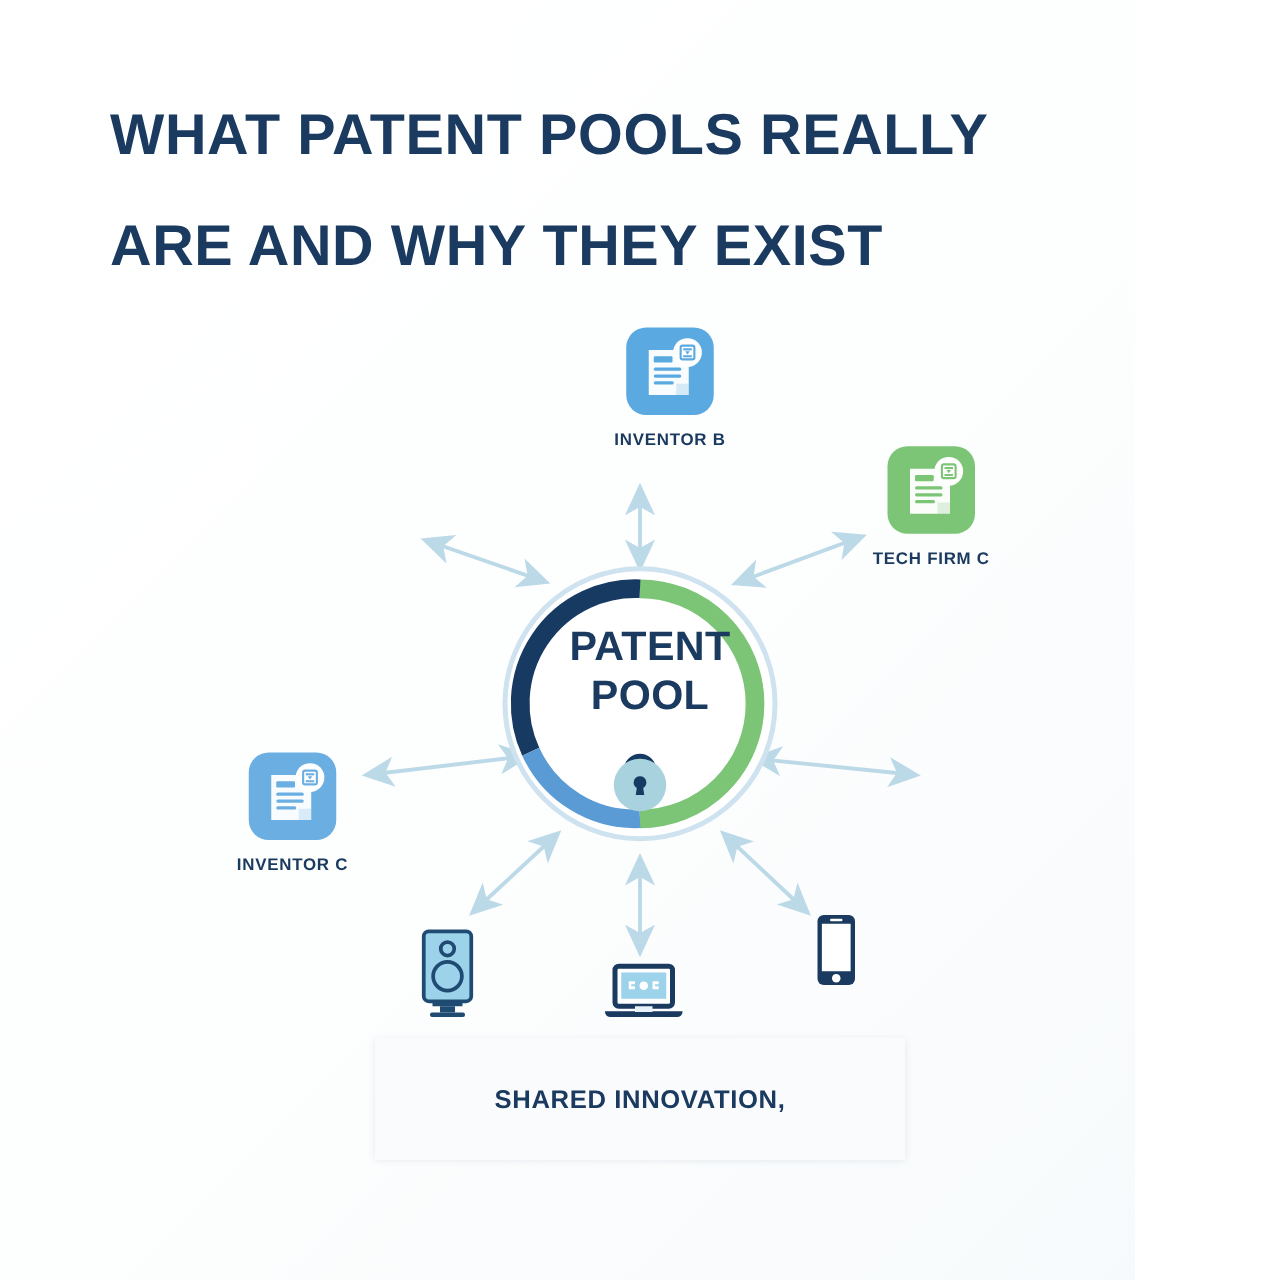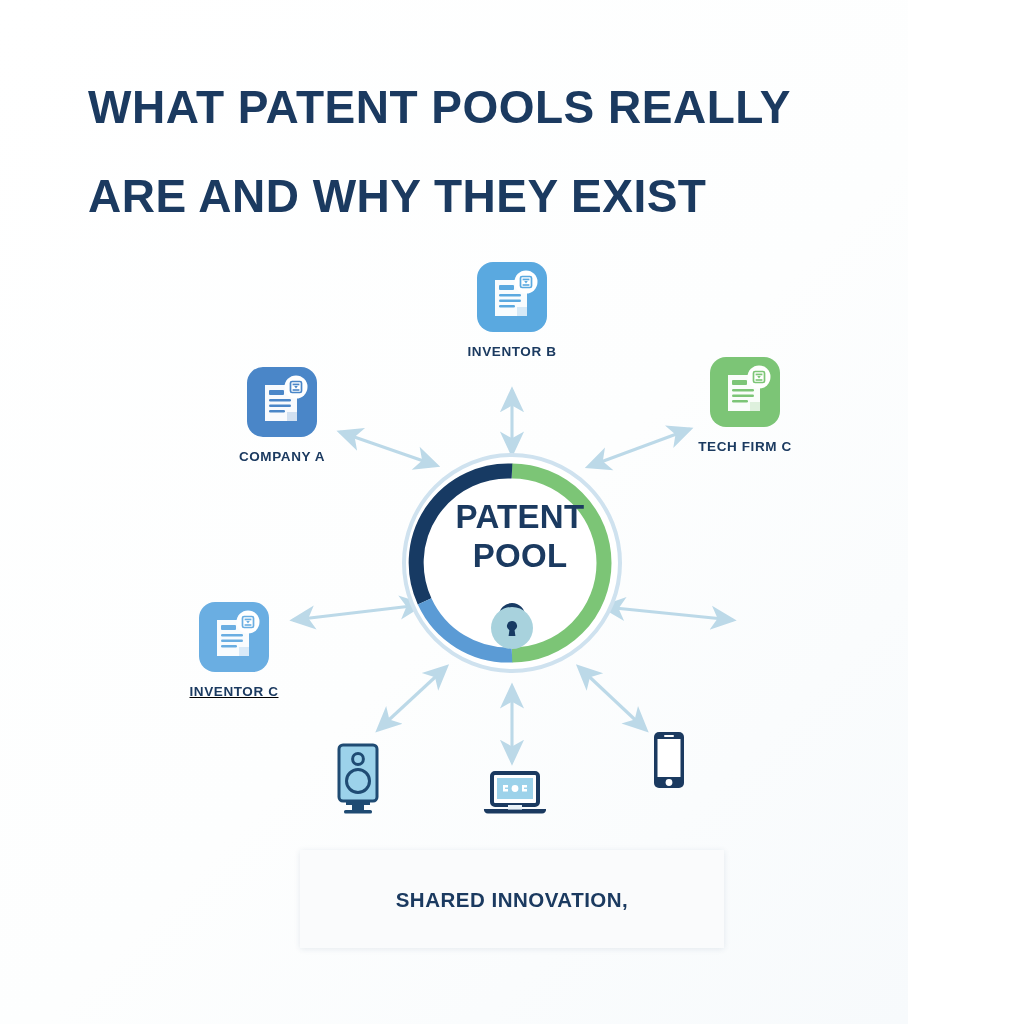--- a/index.html
+++ b/index.html
@@ -73,21 +73,21 @@
     font-size:33px;
     line-height:39px;
     letter-spacing:0.3px;
     text-transform:uppercase;
     pointer-events:none;
   }
 
   
   .banner{
     position:absolute;
-    left:300px; top:850px;
+    left:300px; top:830px;
     width:424px; height:98px;
     background:#fafbfc;
     box-shadow:0 1px 6px rgba(27,58,96,0.10);
     display:flex;align-items:center;justify-content:center;
     text-align:right;
   }
   .banner .btxt{
     color:#1b3a60;
     font-weight:bold;
     font-size:20.5px;
@@ -155,78 +155,60 @@
       <circle cx="0" cy="6" r="21" fill="#a8d2dd"></circle>
       <path d="M 0 -1 A 5 5 0 0 1 2.6 8.3 L 3.4 14 L -3.4 14 L -2.6 8.3 A 5 5 0 0 1 0 -1 Z" fill="#173a63"></path>
     </g>
   </svg>
 
   <div class="center-text">
     <div>Patent</div>
     <div>Pool</div>
   </div>
 
-  <div class="node" style="left:432px; top:262px;">
+  <div class="node" style="left:456px; top:262px;">
     <span class="tile" style="background:#5aa9e0;">
       <svg width="70" height="70" viewBox="0 0 70 70">
         <path d="M18 18 h22 l10 10 v26 h-32 z" fill="#ffffff" opacity="0.96"></path>
         <rect x="22" y="23" width="15" height="5" rx="1" fill="#5aa9e0"></rect>
         <rect x="22" y="32" width="22" height="2.6" rx="1.3" fill="#5aa9e0"></rect>
         <rect x="22" y="37.5" width="22" height="2.6" rx="1.3" fill="#5aa9e0"></rect>
         <rect x="22" y="43" width="16" height="2.6" rx="1.3" fill="#5aa9e0"></rect>
         <path d="M40 45 h10 v9 h-10 z" fill="#5aa9e0" opacity="0.22"></path>
         <circle cx="49" cy="20" r="11.5" fill="#ffffff"></circle>
         <rect x="43.5" y="14.5" width="11" height="11" rx="1.6" fill="none" stroke="#5aa9e0" stroke-width="1.7"></rect>
         <rect x="45.6" y="16.6" width="6.8" height="1.7" fill="#5aa9e0"></rect>
         <path d="M47.2 19 h3.6 l-1.8 2.6 z" fill="#5aa9e0"></path>
         <rect x="45.6" y="22.2" width="6.8" height="1.6" fill="#5aa9e0"></rect>
       </svg>
     </span>
     <div class="caption">Inventor B</div>
   </div>
 
-  <div class="node" style="left:202px; top:367px;">
-    <span class="tile" style="background:#4a86c8;">
-      <svg width="70" height="70" viewBox="0 0 70 70">
-        <path d="M18 18 h22 l10 10 v26 h-32 z" fill="#ffffff" opacity="0.96"></path>
-        <rect x="22" y="23" width="15" height="5" rx="1" fill="#4a86c8"></rect>
-        <rect x="22" y="32" width="22" height="2.6" rx="1.3" fill="#4a86c8"></rect>
-        <rect x="22" y="37.5" width="22" height="2.6" rx="1.3" fill="#4a86c8"></rect>
-        <rect x="22" y="43" width="16" height="2.6" rx="1.3" fill="#4a86c8"></rect>
-        <path d="M40 45 h10 v9 h-10 z" fill="#4a86c8" opacity="0.22"></path>
-        <circle cx="49" cy="20" r="11.5" fill="#ffffff"></circle>
-        <rect x="43.5" y="14.5" width="11" height="11" rx="1.6" fill="none" stroke="#4a86c8" stroke-width="1.7"></rect>
-        <rect x="45.6" y="16.6" width="6.8" height="1.7" fill="#4a86c8"></rect>
-        <path d="M47.2 19 h3.6 l-1.8 2.6 z" fill="#4a86c8"></path>
-        <rect x="45.6" y="22.2" width="6.8" height="1.6" fill="#4a86c8"></rect>
-      </svg>
-    </span>
-    <div class="caption">Company A</div>
-  </div>
 
   <div class="node" style="left:665px; top:357px;">
     <span class="tile" style="background:#7cc576;">
       <svg width="70" height="70" viewBox="0 0 70 70">
         <path d="M18 18 h22 l10 10 v26 h-32 z" fill="#ffffff" opacity="0.96"></path>
         <rect x="22" y="23" width="15" height="5" rx="1" fill="#7cc576"></rect>
         <rect x="22" y="32" width="22" height="2.6" rx="1.3" fill="#7cc576"></rect>
         <rect x="22" y="37.5" width="22" height="2.6" rx="1.3" fill="#7cc576"></rect>
         <rect x="22" y="43" width="16" height="2.6" rx="1.3" fill="#7cc576"></rect>
         <path d="M40 45 h10 v9 h-10 z" fill="#7cc576" opacity="0.22"></path>
         <circle cx="49" cy="20" r="11.5" fill="#ffffff"></circle>
         <rect x="43.5" y="14.5" width="11" height="11" rx="1.6" fill="none" stroke="#7cc576" stroke-width="1.7"></rect>
         <rect x="45.6" y="16.6" width="6.8" height="1.7" fill="#7cc576"></rect>
         <path d="M47.2 19 h3.6 l-1.8 2.6 z" fill="#7cc576"></path>
         <rect x="45.6" y="22.2" width="6.8" height="1.6" fill="#7cc576"></rect>
       </svg>
     </span>
     <div class="caption">Tech Firm C</div>
   </div>
 
-  <div class="node" style="left:154px; top:602px;text-decoration:underline;">
+  <div class="node" style="left:154px; top:602px;">
     <span class="tile" style="background:#6aaee2;">
       <svg width="70" height="70" viewBox="0 0 70 70">
         <path d="M18 18 h22 l10 10 v26 h-32 z" fill="#ffffff" opacity="0.96"></path>
         <rect x="22" y="23" width="15" height="5" rx="1" fill="#6aaee2"></rect>
         <rect x="22" y="32" width="22" height="2.6" rx="1.3" fill="#6aaee2"></rect>
         <rect x="22" y="37.5" width="22" height="2.6" rx="1.3" fill="#6aaee2"></rect>
         <rect x="22" y="43" width="16" height="2.6" rx="1.3" fill="#6aaee2"></rect>
         <path d="M40 45 h10 v9 h-10 z" fill="#6aaee2" opacity="0.22"></path>
         <circle cx="49" cy="20" r="11.5" fill="#ffffff"></circle>
         <rect x="43.5" y="14.5" width="11" height="11" rx="1.6" fill="none" stroke="#6aaee2" stroke-width="1.7"></rect>

